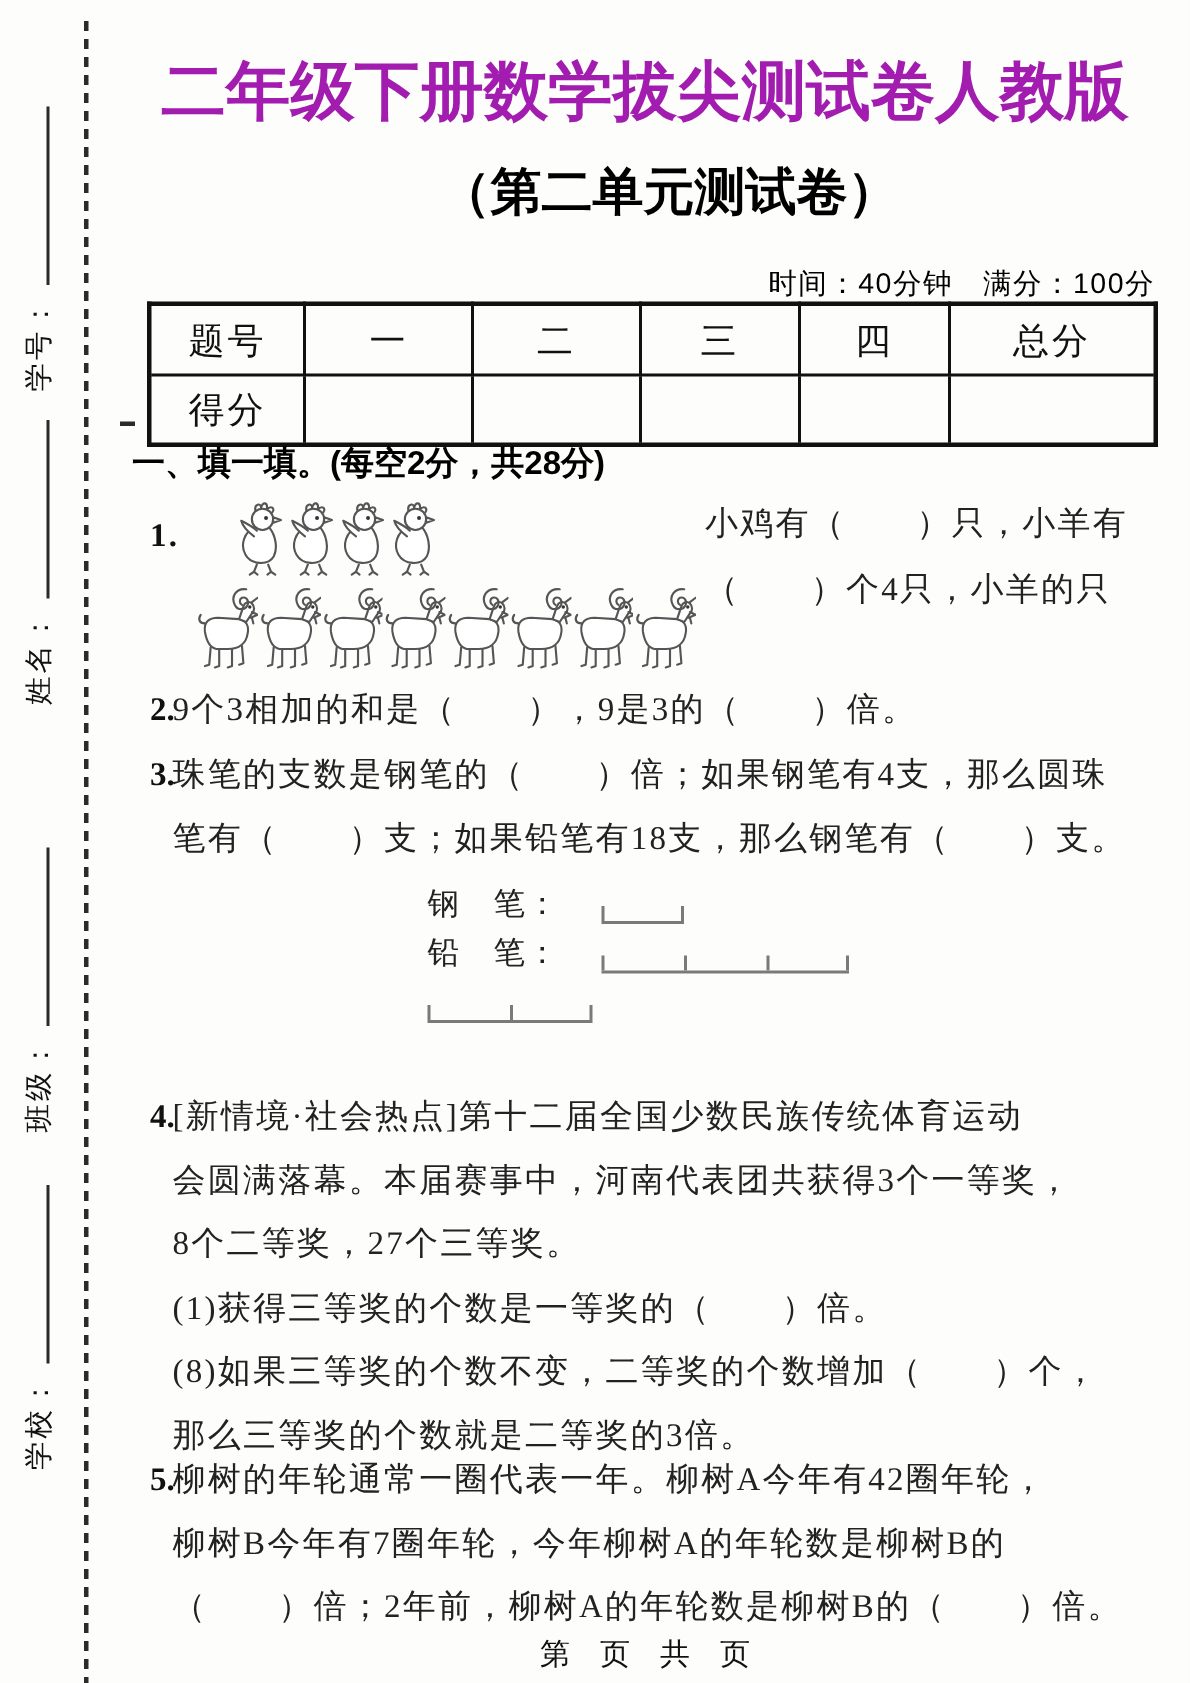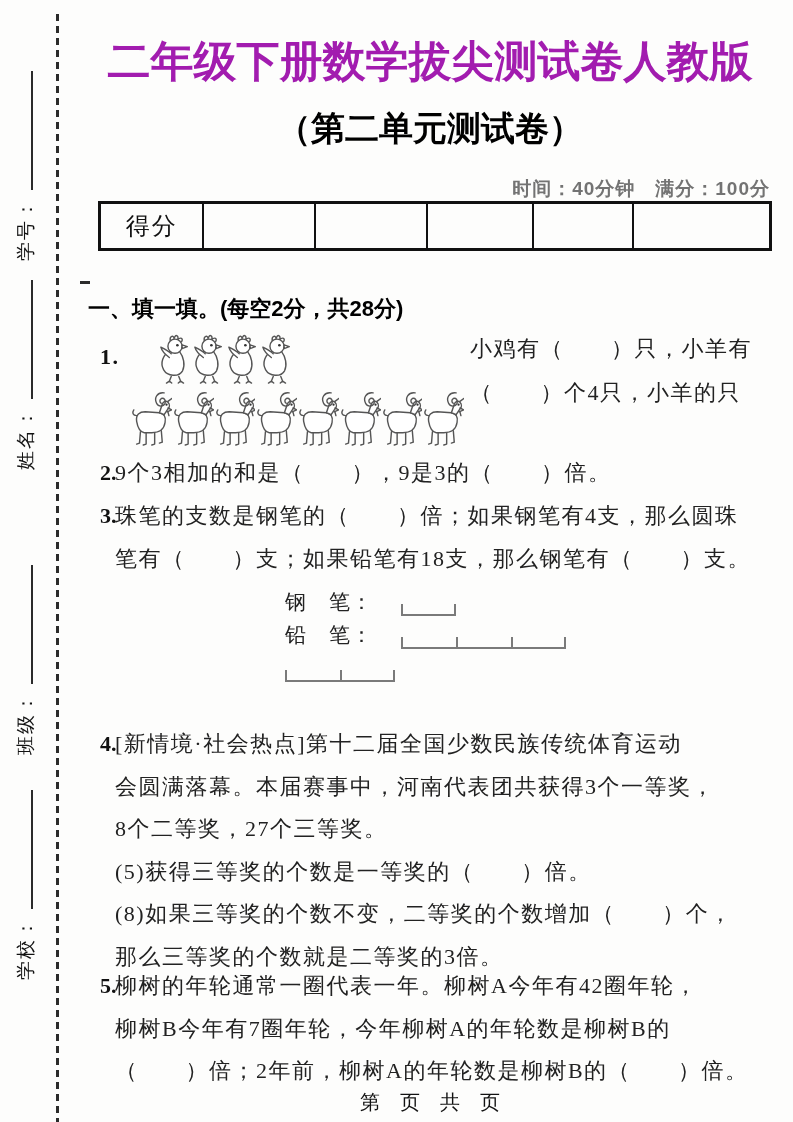--- a/index.html
+++ b/index.html
@@ -27,28 +27,28 @@
   .rail-line{flex:1;height:12px;border-bottom:2px solid #2b2b2b;}
 
   .main{position:absolute;left:88px;top:0;width:684px;height:1122px;}
 
   .title{
     position:absolute;top:36px;left:0;width:100%;text-align:center;
     font-family:"Liberation Sans","DejaVu Sans",sans-serif;
     font-weight:bold;font-size:43px;line-height:50px;color:#a21caf;white-space:nowrap;
   }
   .subtitle{
-    position:absolute;top:106px;left:0;width:100%;text-align:center;
+    position:absolute;top:106px;left:16px;width:100%;text-align:center;
     font-family:"Liberation Sans","DejaVu Sans",sans-serif;
     font-weight:bold;font-size:34px;line-height:44px;color:#000;white-space:nowrap;
   }
   .meta{
     position:absolute;top:176px;right:2px;
     font-family:"Liberation Sans","DejaVu Sans",sans-serif;
-    font-size:19px;font-weight:700;letter-spacing:1px;color:#737373;white-space:pre;
+    font-size:19px;font-weight:400;letter-spacing:1px;color:#000000;white-space:pre;
   }
 
   .score-table{
     position:absolute;top:201px;left:10px;
     border-collapse:collapse;table-layout:fixed;
     border:3px solid #111;
   }
   .score-table td{
     border:2.5px solid #111;text-align:center;vertical-align:middle;padding:0;
     font-family:"Liberation Sans","DejaVu Sans",sans-serif;font-size:24px;color:#111;
@@ -132,20 +132,28 @@
     <table class="score-table">
       <colgroup>
         <col style="width:104px">
           <col style="width:112px">
           <col style="width:112px">
         <col style="width:106px">
           <col style="width:100px">
           <col style="width:138px">
       </colgroup>
       <tbody>
+          <tr>
+        <td>题号</td>
+        <td>一</td>
+        <td>二</td>
+        <td>三</td>
+        <td>四</td>
+        <td>总分</td>
+      </tr>
       <tr>
         <td>得分</td>
         <td></td>
         <td></td>
         <td></td>
         <td></td>
         <td></td>
       </tr>
     </tbody>
       </table>
@@ -378,21 +386,21 @@
             </div>
           </div>
         </div>
     </div>
 
     <div class="q" id="q4">
       <span class="qnum">4.</span>
       <div class="line">[新情境·社会热点]第十二届全国少数民族传统体育运动</div>
       <div class="line">会圆满落幕。本届赛事中，河南代表团共获得3个一等奖，</div>
       <div class="line">8个二等奖，27个三等奖。</div>
-      <div class="line">(5)获得三等奖的个数是一等奖的（　　）倍。</div>
+      <div class="line">(1)获得三等奖的个数是一等奖的（　　）倍。</div>
       <div class="line">(8)如果三等奖的个数不变，二等奖的个数增加（　　）个，</div>
       <div class="line">那么三等奖的个数就是二等奖的3倍。</div>
     </div>
 
     <div class="q" id="q5">
       <span class="qnum">5.</span>
       <div class="line">柳树的年轮通常一圈代表一年。柳树A今年有42圈年轮，</div>
       <div class="line">柳树B今年有7圈年轮，今年柳树A的年轮数是柳树B的</div>
       <div class="line">（　　）倍；2年前，柳树A的年轮数是柳树B的（　　）倍。</div>
     </div>

